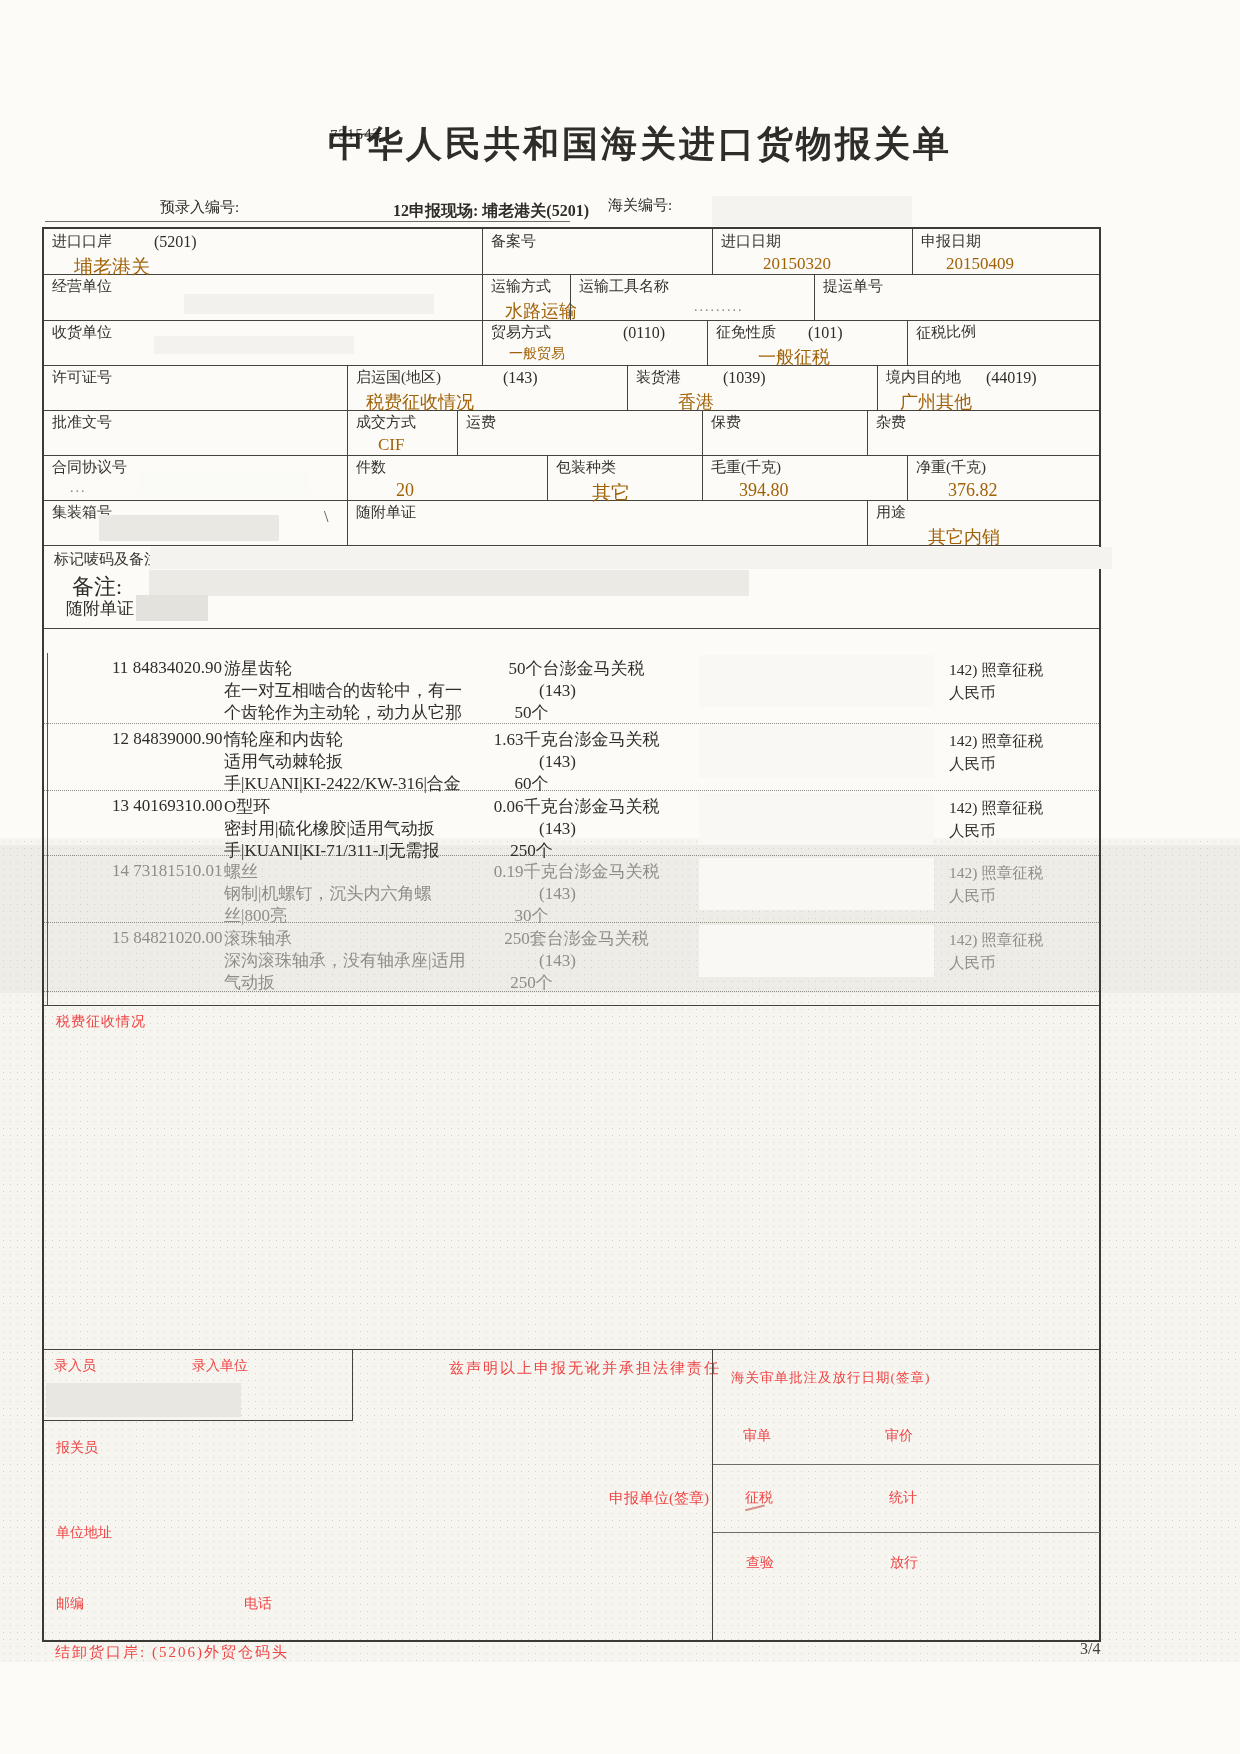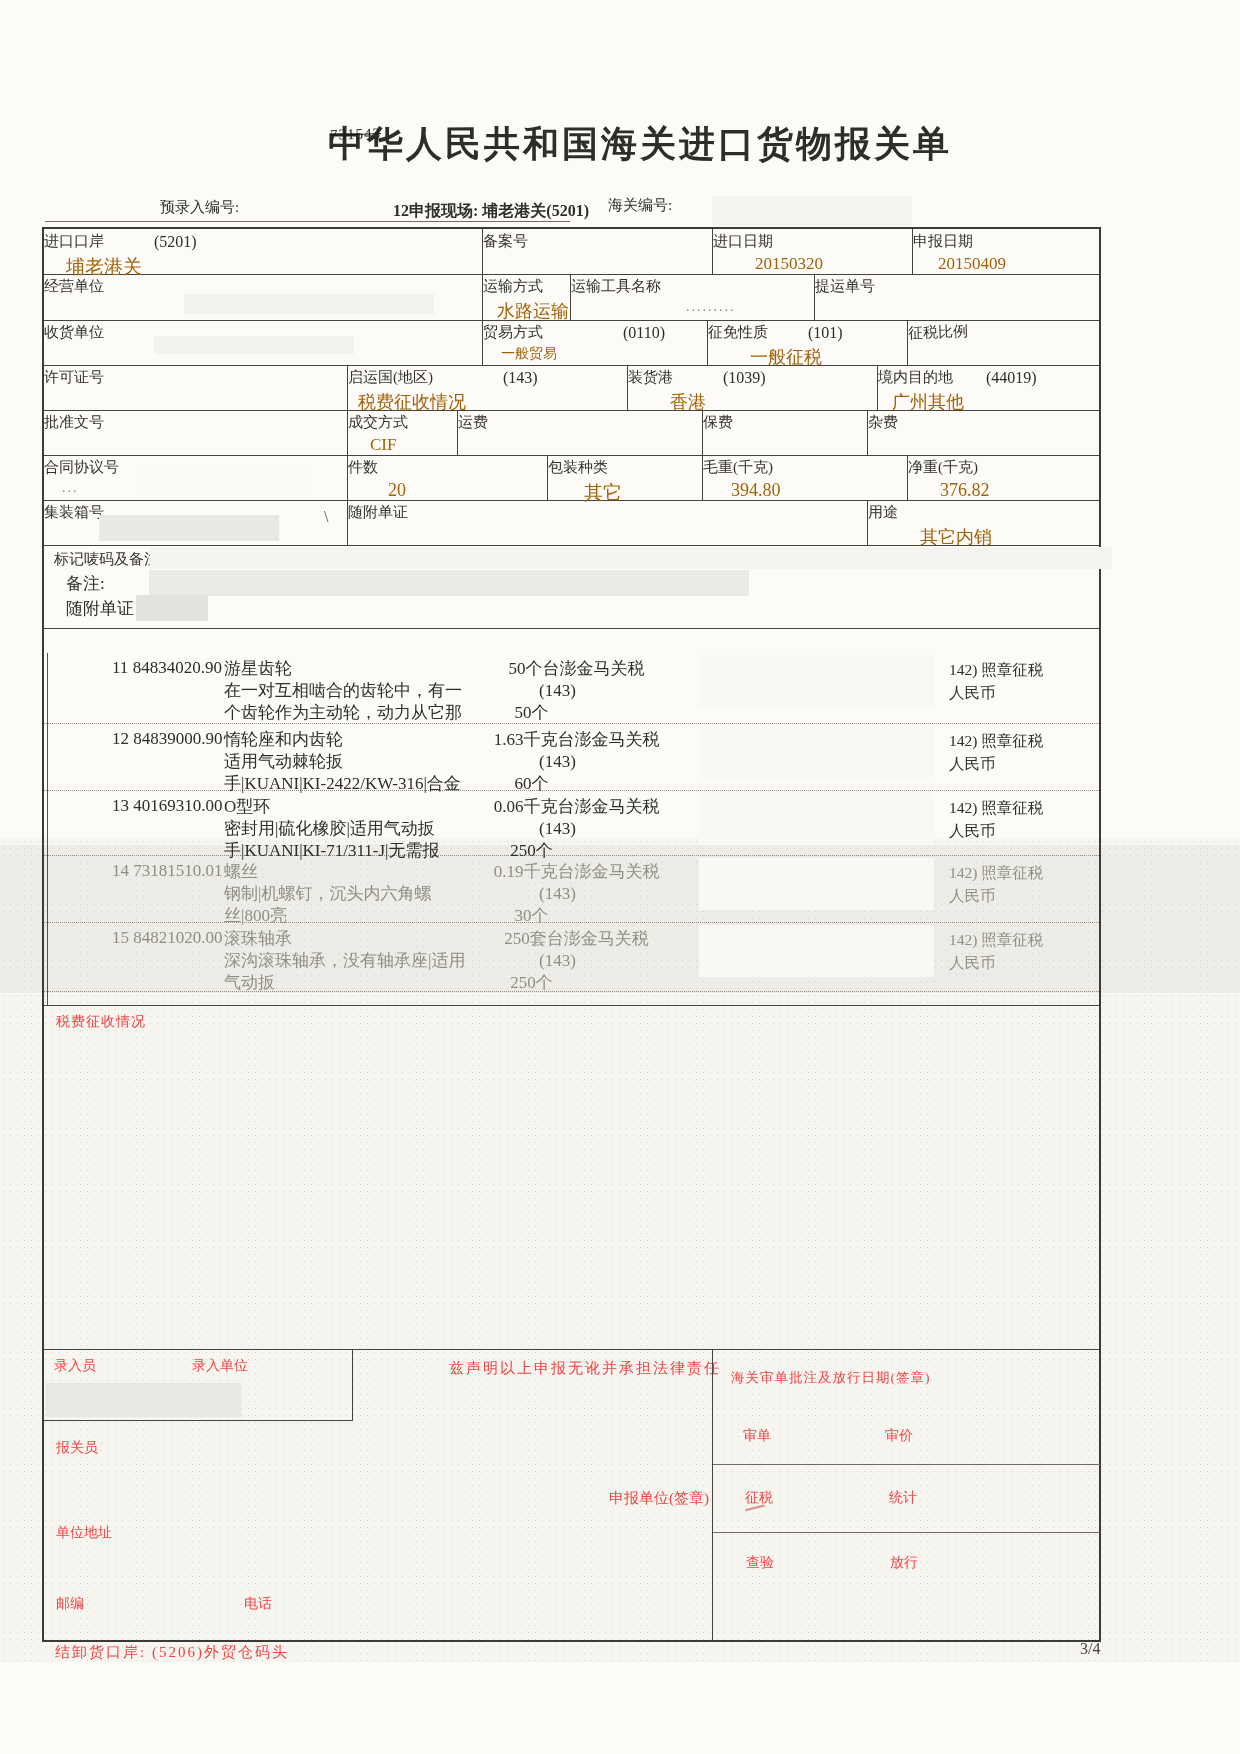--- a/index.html
+++ b/index.html
@@ -20,21 +20,21 @@
   .hairline{position:absolute;height:0;border-top:1px solid #6f6d66;z-index:1;}
   .redact{position:absolute;z-index:2;}
   .form{position:absolute;left:42px;top:227px;width:1055px;height:1411px;z-index:1;
         border:2px solid #3c3a35;}
   .row{position:absolute;left:0;right:0;border-bottom:1px solid #45433e;}
   #r1{top:0;height:45px}#r2{top:45px;height:46px}#r3{top:91px;height:45px}
   #r4{top:136px;height:45px}#r5{top:181px;height:45px}#r6{top:226px;height:45px}
   #r7{top:271px;height:45px}#r8{top:316px;height:83px}
   #ihead{top:399px;height:25px}#ibody{top:424px;height:352px}
   #taxbox{top:776px;height:344px}#bottom{top:1120px;height:291px;border-bottom:none}
-  .cell{position:absolute;top:0;bottom:0;padding:3px 0 0 0;}
+  .cell{position:absolute;top:0;bottom:0;padding:3px 0 0 8px;}
   .bl{border-left:1px solid #45433e;}
   .lab{font-size:15px;color:#34322d;white-space:nowrap;}
   .code{position:absolute;top:4px;font-size:16px;white-space:nowrap;}
   .val{font-size:17px;margin-top:3px;color:#a16207;white-space:nowrap;}
   .dotsval{font-size:14px;color:#8a887f;letter-spacing:2px;}
   
   #ibody::before{content:"";position:absolute;left:3px;top:0;bottom:0;border-left:1px solid #55534c;}
   #ihead span{position:absolute;top:4px;font-size:15px;white-space:nowrap;}
   .tick{position:absolute;top:3px;bottom:3px;width:0;border-left:1px solid #6b6962;}
   .item{position:relative;border-bottom:1px dotted #8f8d84;}
@@ -210,21 +210,21 @@
       </div>
       <div class="cell bl" style="left:823px;width:232px">
         <span class="lab">用途</span>
         <div class="val" style="margin-left:52px;font-size:18px">其它内销</div>
       </div>
     </div>
 
     <div class="row" id="r8">
       <span class="lab" style="position:absolute;left:10px;top:5px">标记唛码及备注</span>
       <div class="redact" style="left:106px;top:2px;width:962px;height:22px;background:#f4f3ef"></div>
-      <span style="position:absolute;left:22px;top:27px;font-size:17px">备注:</span>
+      <span style="position:absolute;left:28px;top:27px;font-size:22px">备注:</span>
       <div class="redact" style="left:105px;top:25px;width:600px;height:26px;background:#ebeae5"></div>
       <span style="position:absolute;left:22px;top:52px;font-size:17px">随附单证</span>
       <div class="redact" style="left:92px;top:50px;width:72px;height:26px;background:#e3e2dd"></div>
     </div>
 
 
     <div class="row" id="ibody">
 
       <div class="item" id="i1">
         <span class="ino"><span>11</span> <span>84834020.90</span></span>

